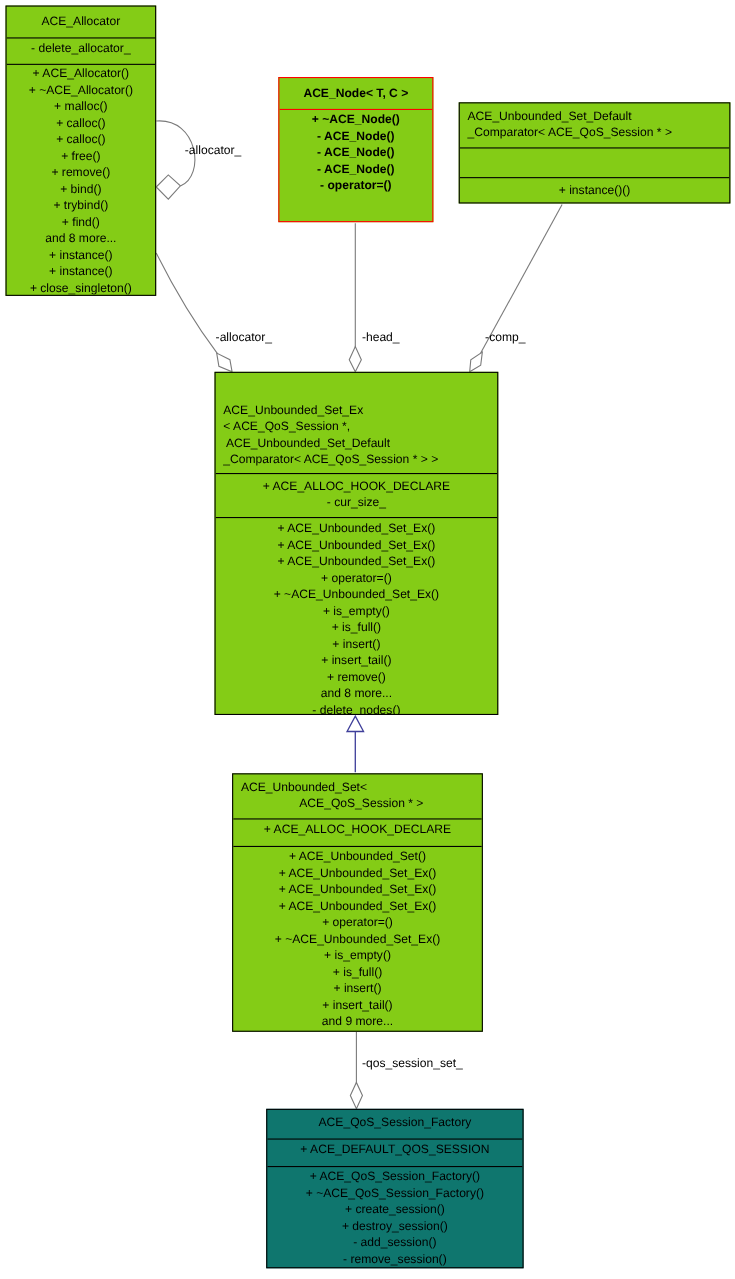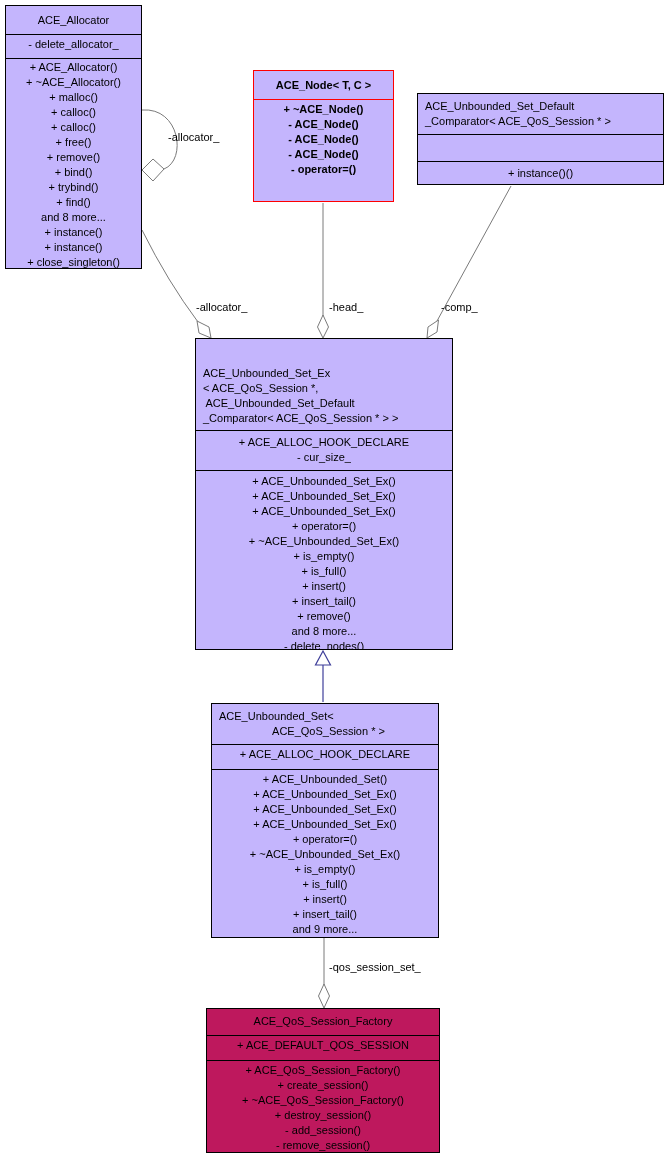--- a/index.html
+++ b/index.html
@@ -6,27 +6,27 @@
   body {
     position:relative;
     width:668px; height:1163px;
     font-family:"Liberation Sans","DejaVu Sans",sans-serif;
     font-size:11px; color:#000;
     overflow:hidden;
   }
   svg.edges { position:absolute; left:0; top:0; pointer-events:none; }
   .uml {
     position:absolute;
-    background:#c4b5fd;
+    background:#84cc16;
     border:1px solid #000;
     box-sizing:border-box;
     overflow:hidden;
   }
   .uml.red  { border-color:#ff0000; }
-  .uml.gray { background:#be185d; }
+  .uml.gray { background:#0f766e;margin-left:36px; }
   .title {
     box-sizing:border-box;
     text-align:center;
     overflow:hidden;
   }
   .title.left { text-align:left; padding-left:7px; }
   .comp {
     box-sizing:border-box;
     border-top:1px solid #000;
     padding:2px 6px;
@@ -168,22 +168,22 @@
 
 <div class="uml gray" style="left:206px; top:1008px; width:234px; height:145px;">
   <div class="title" style="height:26px; padding-top:5px;">
     <div class="line">ACE_QoS_Session_Factory</div>
   </div>
   <div class="comp" style="height:25px;">
       <div class="line">+ ACE_DEFAULT_QOS_SESSION</div>
     </div>
   <div class="comp" style="height:94px;">
       <div class="line">+ ACE_QoS_Session_Factory()</div>
+      <div class="line">+ ~ACE_QoS_Session_Factory()</div>
       <div class="line">+ create_session()</div>
-      <div class="line">+ ~ACE_QoS_Session_Factory()</div>
       <div class="line">+ destroy_session()</div>
       <div class="line">- add_session()</div>
       <div class="line">- remove_session()</div>
     </div>
 </div>
 
 <div class="edge-label" style="left:168px; top:131px;">-allocator_</div>
 <div class="edge-label" style="left:196px; top:301px;">-allocator_</div>
 <div class="edge-label" style="left:329px; top:301px;">-head_</div>
 <div class="edge-label" style="left:441px; top:301px;">-comp_</div>

